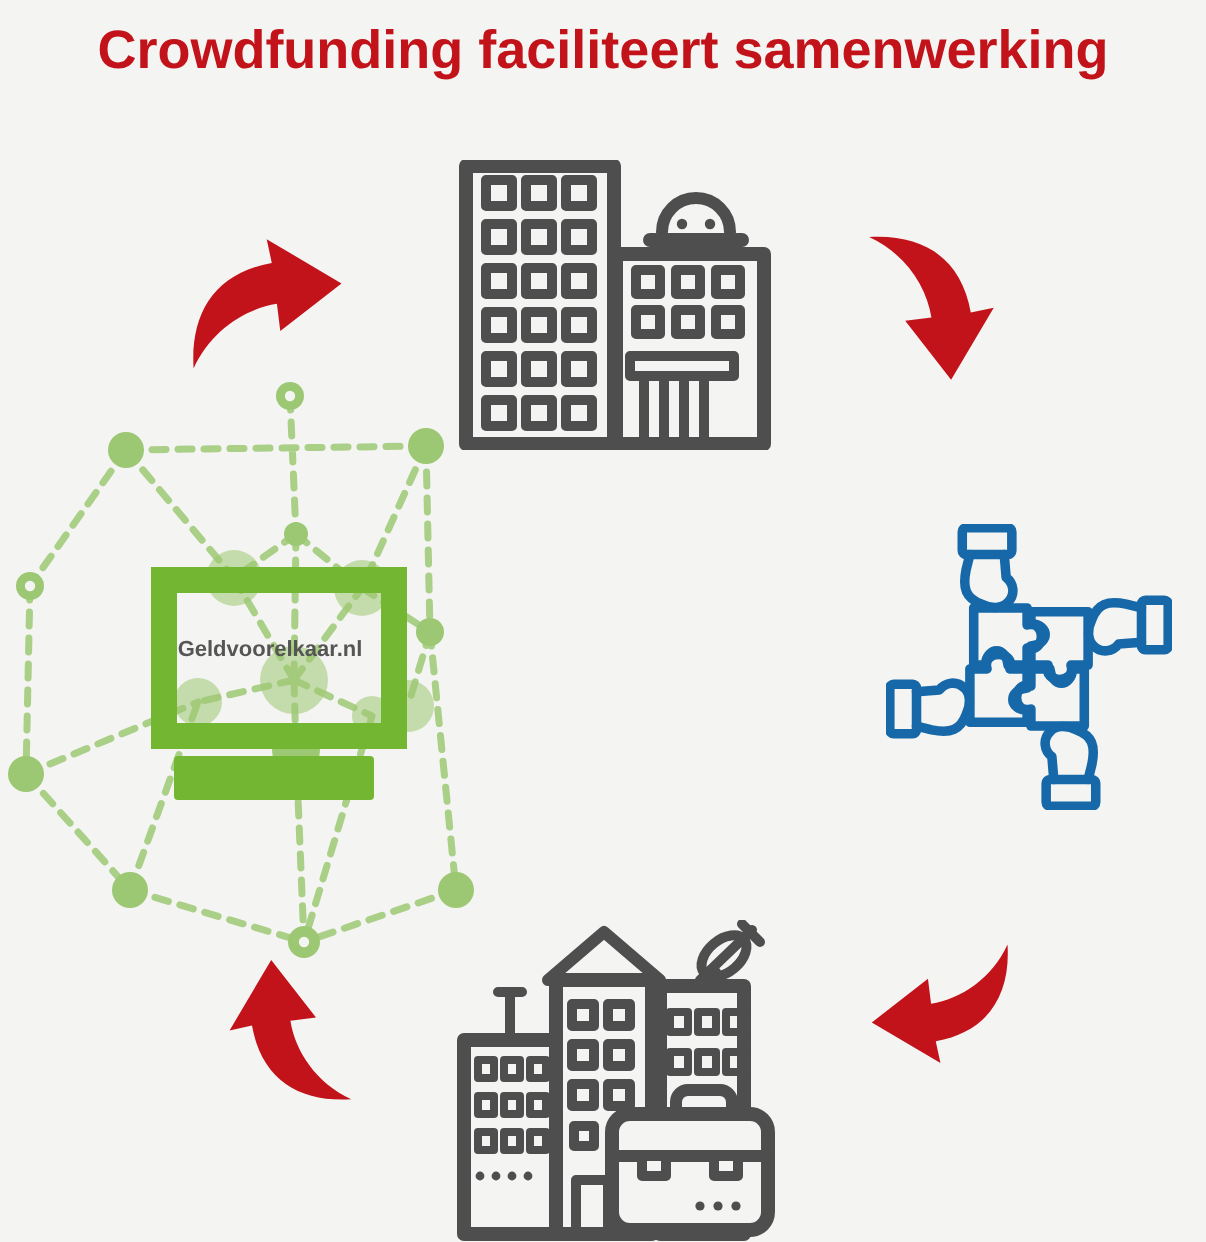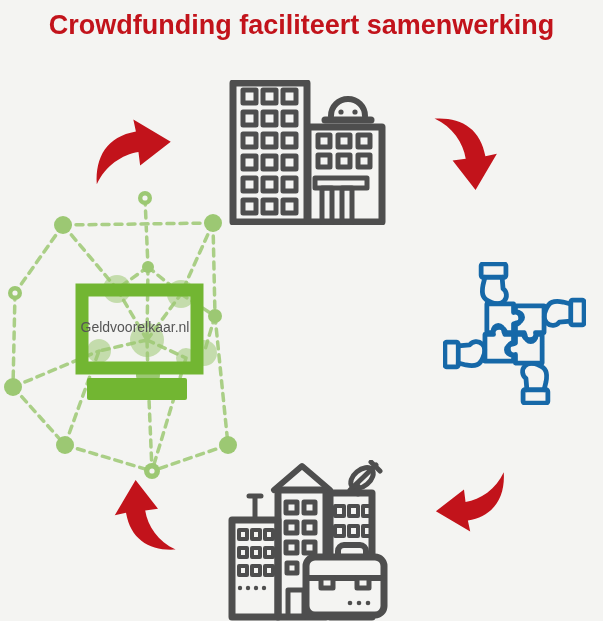--- a/index.html
+++ b/index.html
@@ -6,21 +6,21 @@
     --red:#c2131b; --gray:#4e4e4e; --blue:#1668a8; --green:#72b632;
     --green-light:#9cc873; --label:#555555; --bg:#f4f4f2;
   }
   *{margin:0;padding:0;box-sizing:border-box;}
   body{background:var(--bg);font-family:"Liberation Sans",sans-serif;}
   .stage{position:relative;width:603px;height:621px;background:var(--bg);overflow:hidden;}
   .title{position:absolute;top:6px;left:0;width:603px;text-align:center;
          color:var(--red);font-weight:700;font-size:27px;line-height:38px;}
   .abs{position:absolute;}
   .brand-label{position:absolute;left:50px;top:319px;width:170px;text-align:center;
-               color:var(--label);font-weight:400;font-size:14px;}
+               color:var(--label);font-weight:700;font-size:11px;}
   svg{display:block;}
   .edges{stroke:var(--green-light);stroke-width:3.5;stroke-dasharray:7 6;
          stroke-linecap:round;fill:none;opacity:.85;}
   .nd{fill:var(--green-light);}
   .nt{fill:var(--green-light);opacity:.55;}
   .hole{fill:var(--bg);}
   .gstroke{stroke:var(--gray);fill:none;stroke-linejoin:round;stroke-linecap:round;}
   .gfill{fill:var(--gray);stroke:none;}
   .bgfill{fill:var(--bg);}
   .bstroke{stroke:var(--blue);fill:none;stroke-linejoin:round;stroke-linecap:round;stroke-width:5;}

